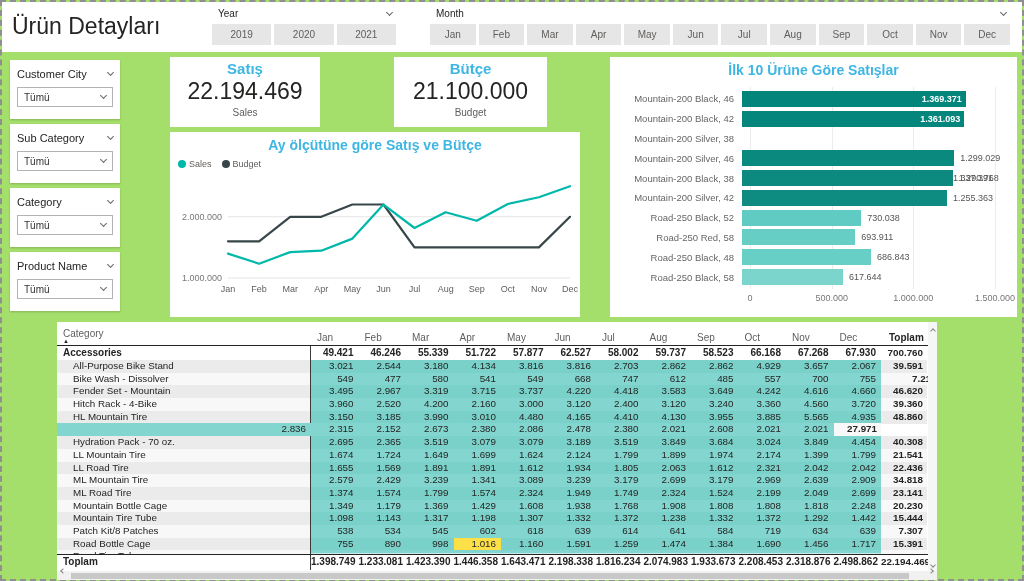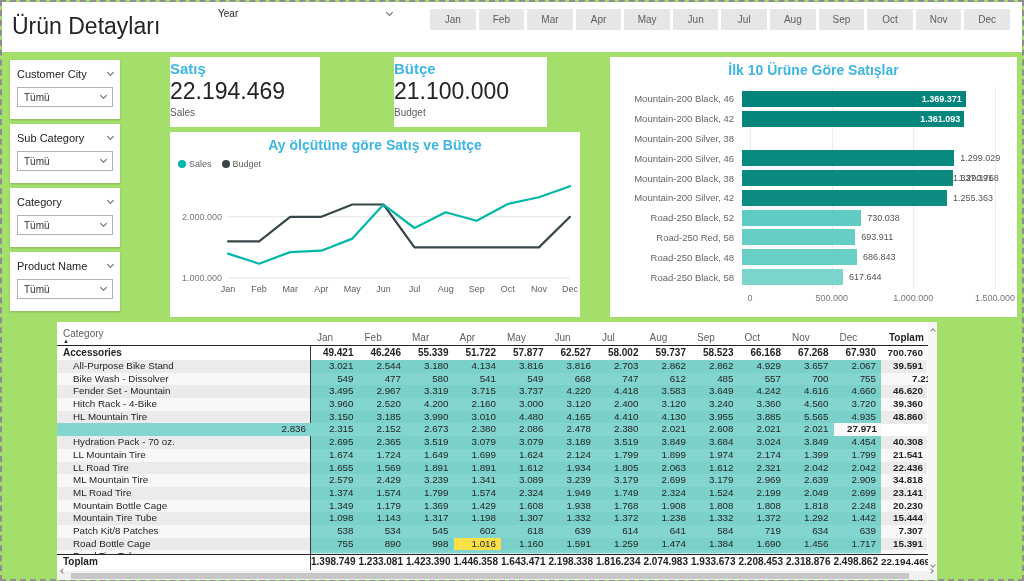--- a/index.html
+++ b/index.html
@@ -30,21 +30,21 @@
   
   .filter-card { position:absolute; left:8px; width:110px; height:59px; background:#fff;
                  box-shadow:0 1px 2px rgba(0,0,0,.2); padding:8px 7px 0 7px; }
   .filter-head { display:flex; justify-content:space-between; align-items:center;
                  font-size:11px; color:#252423; }
   .filter-dd { margin-top:7px; border:1px solid #b3b3b3; height:20px; display:flex;
                align-items:center; justify-content:space-between; padding:0 6px;
                font-size:10px; color:#333; cursor:pointer; }
 
   
-  .kpi { position:absolute; top:55px; height:70px; background:#fff; padding-top:3px; }
+  .kpi { position:absolute; top:55px; height:70px; background:#fff; text-align:center; padding-top:3px; }
   .kpi-title { font-size:15px; font-weight:700; }
   .kpi-value { font-size:23px; color:#252423; margin-top:1px; }
   .kpi-label { font-size:10px; color:#605e5c; margin-top:2px; }
 
   
   .card { position:absolute; background:#fff; }
   #line-card { left:168px; top:130px; width:410px; height:185px; }
   #bar-card  { left:608px; top:55px;  width:407px; height:260px; }
   .card-title { text-align:center; font-size:14px; font-weight:700; padding-top:5px; }
   #legend { position:absolute; left:8px; top:27px; display:flex; gap:10px;
@@ -103,23 +103,32 @@
 <div id="page">
 
   <div class="topbar">
     <div class="page-title">Ürün Detayları</div>
 
     <div class="slicer" id="year-slicer">
       <div class="slicer-head">
         <span>Year</span>
         <span class="chev"></span>
       </div>
+      <div class="slicer-btns" id="year-buttons">
+          <div class="slicer-btn">2019</div>
+          <div class="slicer-btn">2020</div>
+          <div class="slicer-btn">2021</div>
+        </div>
     </div>
 
     <div class="slicer" id="month-slicer">
+      <div class="slicer-head">
+        <span>Month</span>
+        <span class="chev"></span>
+      </div>
       <div class="slicer-btns" id="month-buttons">
           <div class="slicer-btn">Jan</div>
           <div class="slicer-btn">Feb</div>
           <div class="slicer-btn">Mar</div>
           <div class="slicer-btn">Apr</div>
           <div class="slicer-btn">May</div>
           <div class="slicer-btn">Jun</div>
           <div class="slicer-btn">Jul</div>
           <div class="slicer-btn">Aug</div>
           <div class="slicer-btn">Sep</div>
@@ -288,21 +297,21 @@
           <div class="bar-label">Road-250 Red, 58</div>
           <div class="bar-track">
             <div class="bar-fill" style="width: 113.3px; background: rgb(102, 206, 197);">
               <span class="bar-val-out">693.911</span>
             </div>
           </div>
         </div>
         <div class="bar-row">
           <div class="bar-label">Road-250 Black, 48</div>
           <div class="bar-track">
-            <div class="bar-fill" style="width: 115px; background: rgb(104, 207, 198);">
+            <div class="bar-fill" style="width: 129px; background: rgb(104, 207, 198);">
               <span class="bar-val-out">686.843</span>
             </div>
           </div>
         </div>
         <div class="bar-row">
           <div class="bar-label">Road-250 Black, 58</div>
           <div class="bar-track">
             <div class="bar-fill" style="width: 100.9px; background: rgb(123, 213, 205);">
               <span class="bar-val-out">617.644</span>
             </div>

